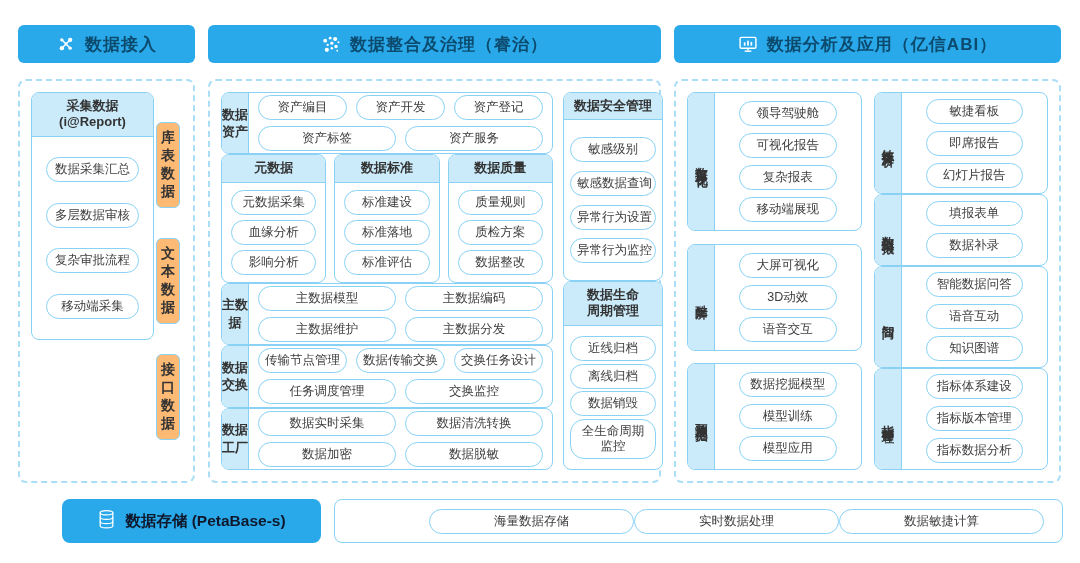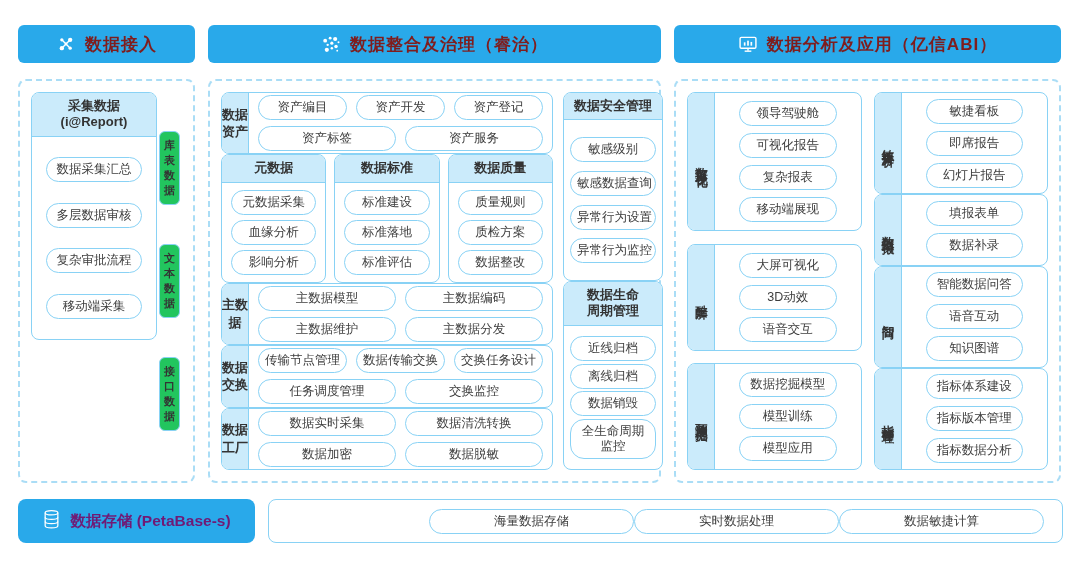--- a/index.html
+++ b/index.html
@@ -3,40 +3,40 @@
 <meta charset="utf-8">
 <style>
   * { box-sizing: border-box; margin: 0; padding: 0; }
   html,body { width:1080px; height:563px; background:#ffffff;
     font-family:"Liberation Sans","DejaVu Sans",sans-serif; color:#3a3a3a; }
   .page { width:1080px; height:563px; padding:25px 17px 0 18px; }
 
   .grid { display:grid; grid-template-columns:177px 453px 387px; column-gap:13px; row-gap:16px; }
 
   
-  .hdr { height:38px; background:#29a9ea; border-radius:6px; color:#7f1d1d;
+  .hdr { height:38px; background:#29a9ea; border-radius:6px; color:#0c4a6e;
     display:flex; align-items:center; justify-content:center; gap:9px;
     font-size:17px; font-weight:bold; letter-spacing:1px; }
   .hdr svg { display:block; }
 
   
   .panel { height:404px; border:2px dashed #aaddf6; border-radius:8px; background:#fff; padding:11px; }
 
   
   .box { border:1.5px solid #89d2f5; border-radius:8px; background:#fff; overflow:hidden;
     display:flex; flex-direction:column; }
   .box-hd { background:#cbebfb; border-bottom:1.5px solid #89d2f5; text-align:center;
     font-weight:bold; font-size:13px; padding:5px 2px; white-space:pre-line; line-height:1.25; color:#333; }
   .box-bd { flex:1; display:flex; flex-direction:column; justify-content:space-evenly; padding:6px 10px; }
 
   
   .btn { border:1px solid #89d2f5; border-radius:14px; background:#fff; color:#3d3d3d;
     font-size:12.5px; text-align:center; padding:4px 6px; white-space:pre; line-height:1.2; }
-  .btn-fill { background:#22c55e; border:1px solid #89d2f5; border-radius:6px; font-weight:bold;
-    font-size:11px; padding:6px 4px; color:#333; }
+  .btn-fill { background:#fdba74; border:1px solid #89d2f5; border-radius:6px; font-weight:bold;
+    font-size:14px; padding:6px 4px; color:#333; }
 
   
   .left-panel { display:flex; flex-direction:row; }
   .collect-box { height:248px; margin-bottom:16px; }
   .collect-box .box-bd { padding:0 14px; }
   .src-list { flex:1; display:flex; flex-direction:column; justify-content:space-evenly; padding:0 2px; }
 
   
   .mid-panel { display:flex; gap:10px; }
   .mid-main { flex:1; display:flex; flex-direction:column; justify-content:space-between; }
@@ -59,23 +59,23 @@
   .rcol { flex:1; display:flex; flex-direction:column; justify-content:space-between; }
   .vgrp { border:1.5px solid #89d2f5; border-radius:8px; display:flex; overflow:hidden; }
   .vlabel { width:27px; background:#cbebfb; border-right:1.5px solid #89d2f5;
     display:flex; align-items:center; justify-content:center;
     writing-mode:vertical-rl; text-orientation:upright;
     font-weight:bold; font-size:12.5px; letter-spacing:2px; color:#333; }
   .vcontent { flex:1; padding:8px 24px; display:flex; flex-direction:column; justify-content:center; gap:7px; }
 
   
   .bottom { display:flex; gap:13px; margin-top:16px; height:44px; }
-  .storage-btn { width:237px; background:#29a9ea; border-radius:8px; color:#701a75;
+  .storage-btn { width:259px; background:#29a9ea; border-radius:8px; color:#0f172a;
     display:flex; align-items:center; justify-content:center; gap:9px;
-    font-size:15.5px; font-weight:bold; }
+    font-size:15.5px; font-weight:bold;margin-left:44px; }
   .storage-wrap { flex:1; border:1.5px solid #89d2f5; border-radius:8px;
     display:flex; align-items:center; justify-content:flex-end; padding:0 18px; }
   .storage-wrap .btn { width:205px; }
 </style>
 </head>
 <body>
 
 <div class="page">
   <div class="grid">
 

